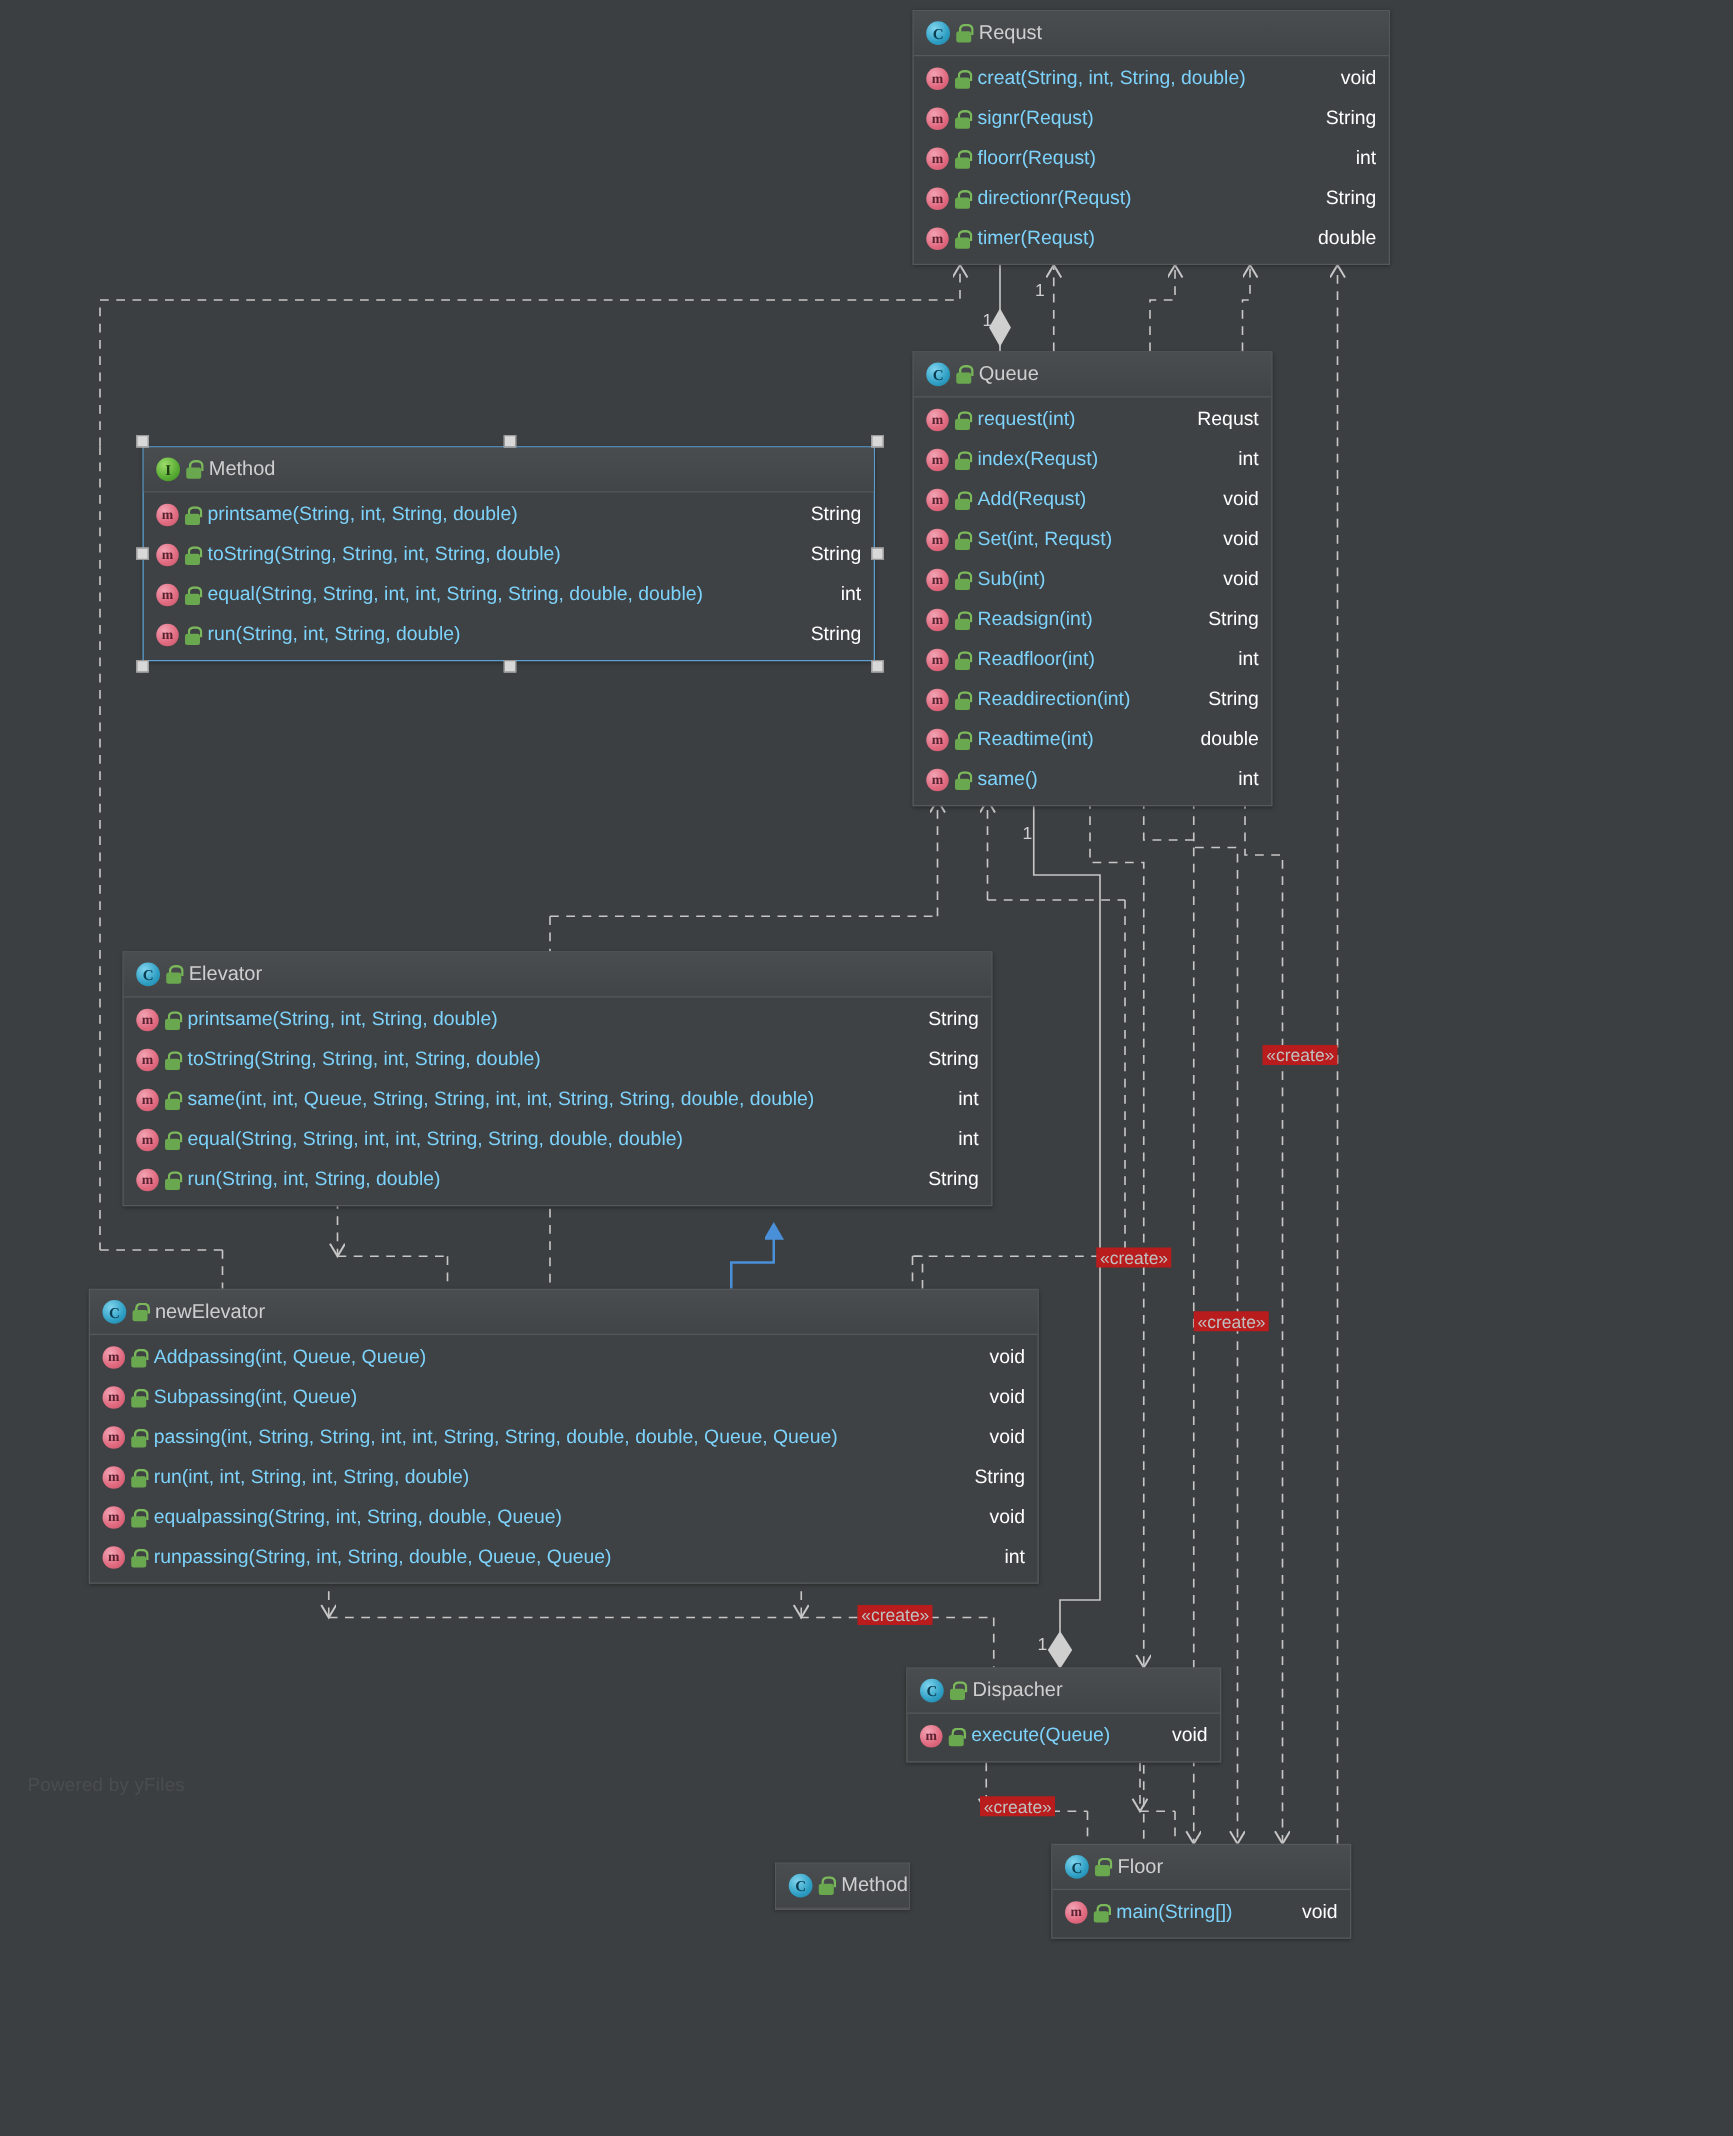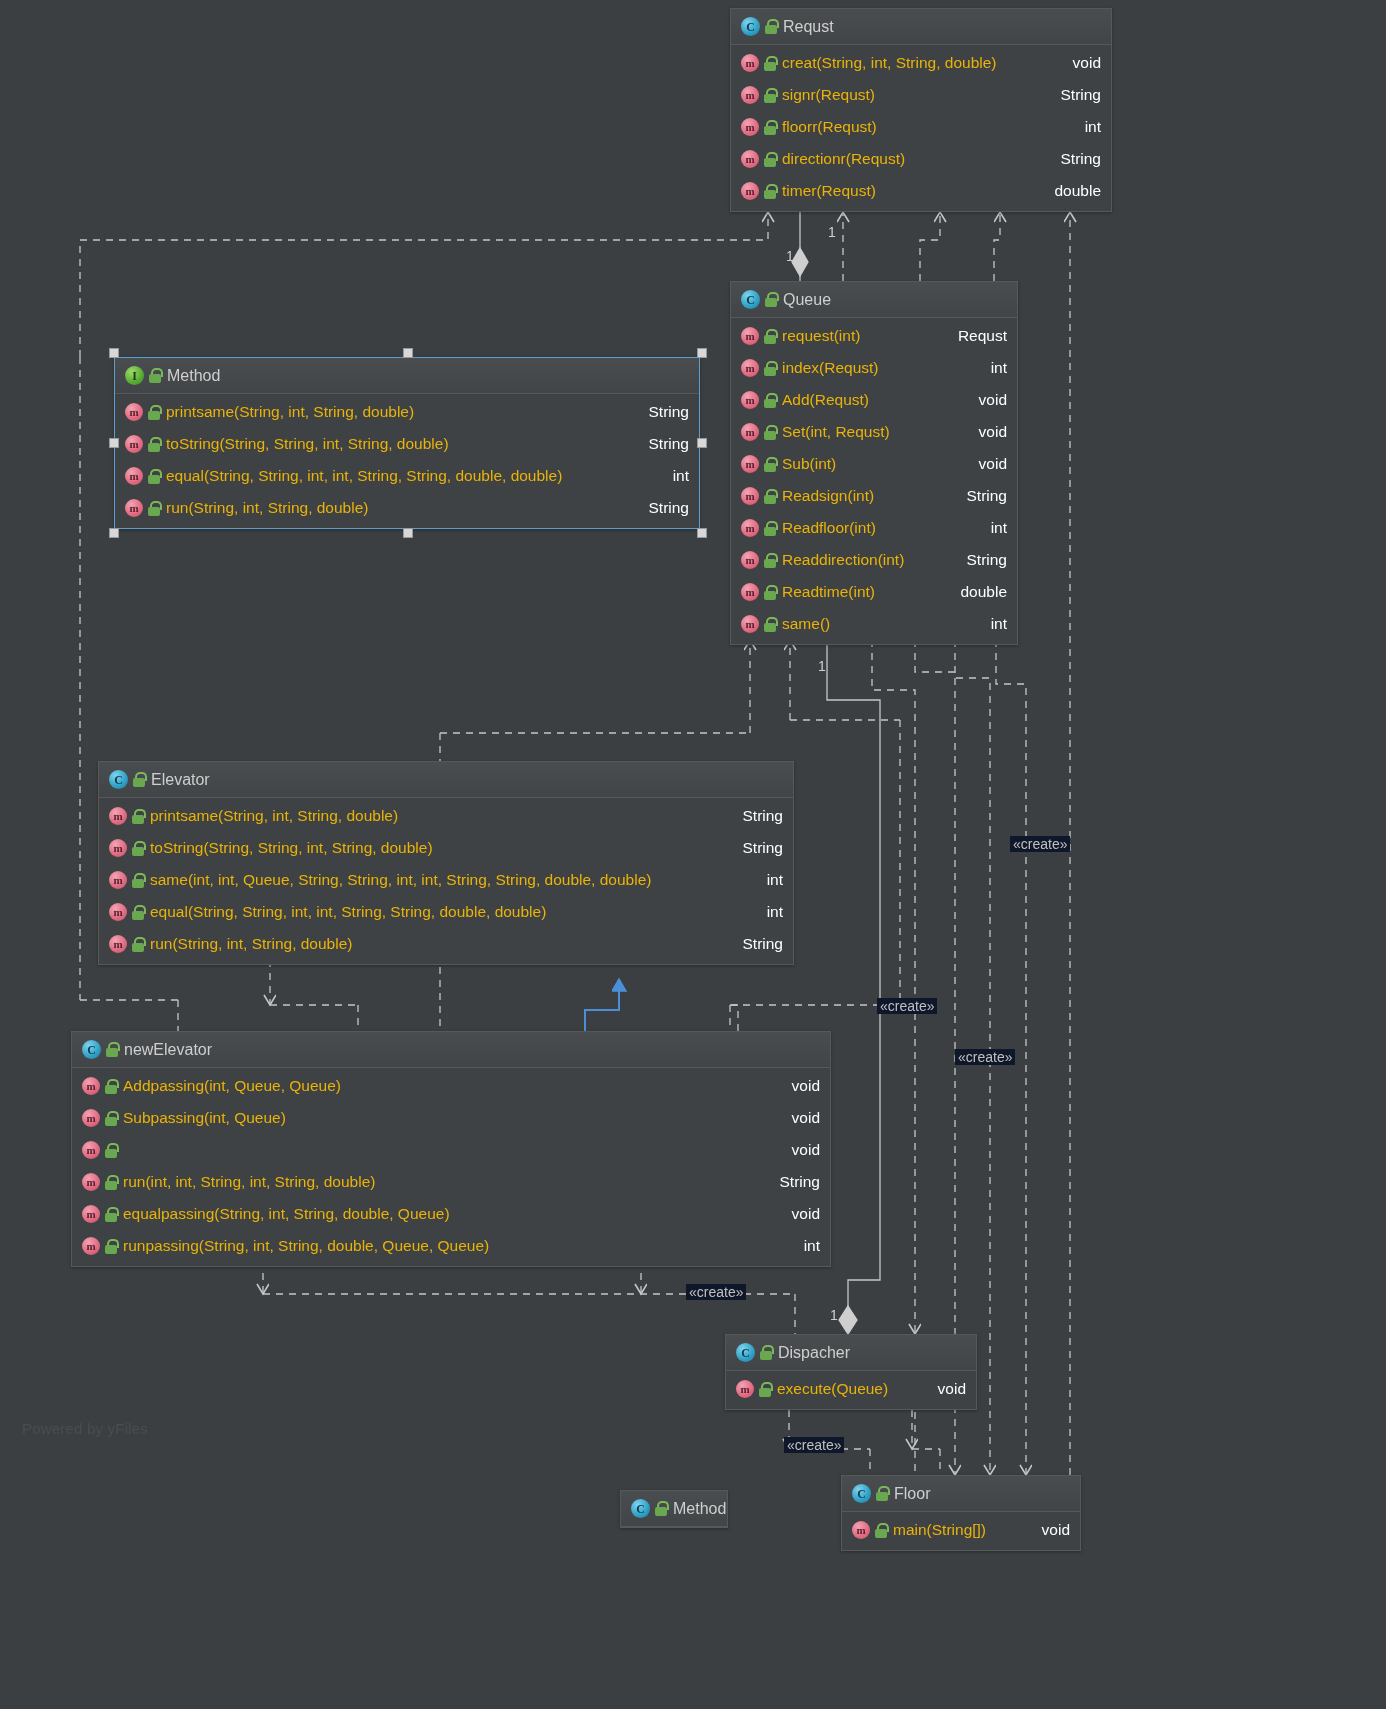--- a/index.html
+++ b/index.html
@@ -27,21 +27,21 @@
     box-sizing:border-box;
   }
   .node .hdr .title{
     font-size:16px;color:#cfcfcf;margin-left:5px;white-space:nowrap;
   }
   .node .rows{padding:2px 0 4px 0;}
   .row{
     height:32px;display:flex;align-items:center;padding:0 10px;
     box-sizing:border-box;white-space:nowrap;
   }
-  .row .sig{font-size:15.5px;color:#eab308;margin-left:5px;}
+  .row .sig{font-size:15.5px;color:#7dd3fc;margin-left:5px;}
   .row .ret{margin-left:auto;font-size:15.5px;color:#ffffff;padding-left:18px;}
 
   
   .ico{display:inline-flex;align-items:center;justify-content:center;flex:none;}
   .ico.cls{width:19px;height:19px;border-radius:50%;
     background:radial-gradient(circle at 35% 30%,#7fd4ee,#2f9fc4 60%,#1d7fa3);
     color:#0b3d52;font-size:12px;font-weight:bold;line-height:1;font-family:"Liberation Serif",serif;}
   .ico.iface{width:19px;height:19px;border-radius:50%;
     background:radial-gradient(circle at 35% 30%,#9ddc6a,#57ab33 60%,#3f8a24);
     color:#1d3d10;font-size:12px;font-weight:bold;line-height:1;font-family:"Liberation Serif",serif;}
@@ -62,21 +62,21 @@
   .node.selected{border:1px solid #5a9fd4;}
   .handle{position:absolute;width:8px;height:8px;background:#d8d8d8;border:1px solid #9a9a9a;}
 
   .watermark{
     position:absolute;left:22px;top:1420px;font-size:15px;color:#4a4d4f;
     letter-spacing:.2px;user-select:none;
   }
 
   .edge-label{
     position:absolute;font-size:14px;color:#c0c0c0;
-    background:#0f172a;padding:0 3px;white-space:nowrap;
+    background:#b91c1c;padding:0 3px;white-space:nowrap;
   }
   .mult{
     position:absolute;font-size:14px;color:#cfcfcf;background:transparent;
   }
 </style>
 </head>
 <body>
 
 <div id="canvas">
 
@@ -353,20 +353,21 @@
           </div>
           <div class="row">
             <span class="ico meth">m</span>
             <span class="ico lock"></span>
             <span class="sig">Subpassing(int, Queue)</span>
             <span class="ret">void</span>
           </div>
           <div class="row">
             <span class="ico meth">m</span>
             <span class="ico lock"></span>
+            <span class="sig">passing(int, String, String, int, int, String, String, double, double, Queue, Queue)</span>
             <span class="ret">void</span>
           </div>
           <div class="row">
             <span class="ico meth">m</span>
             <span class="ico lock"></span>
             <span class="sig">run(int, int, String, int, String, double)</span>
             <span class="ret">String</span>
           </div>
           <div class="row">
             <span class="ico meth">m</span>

